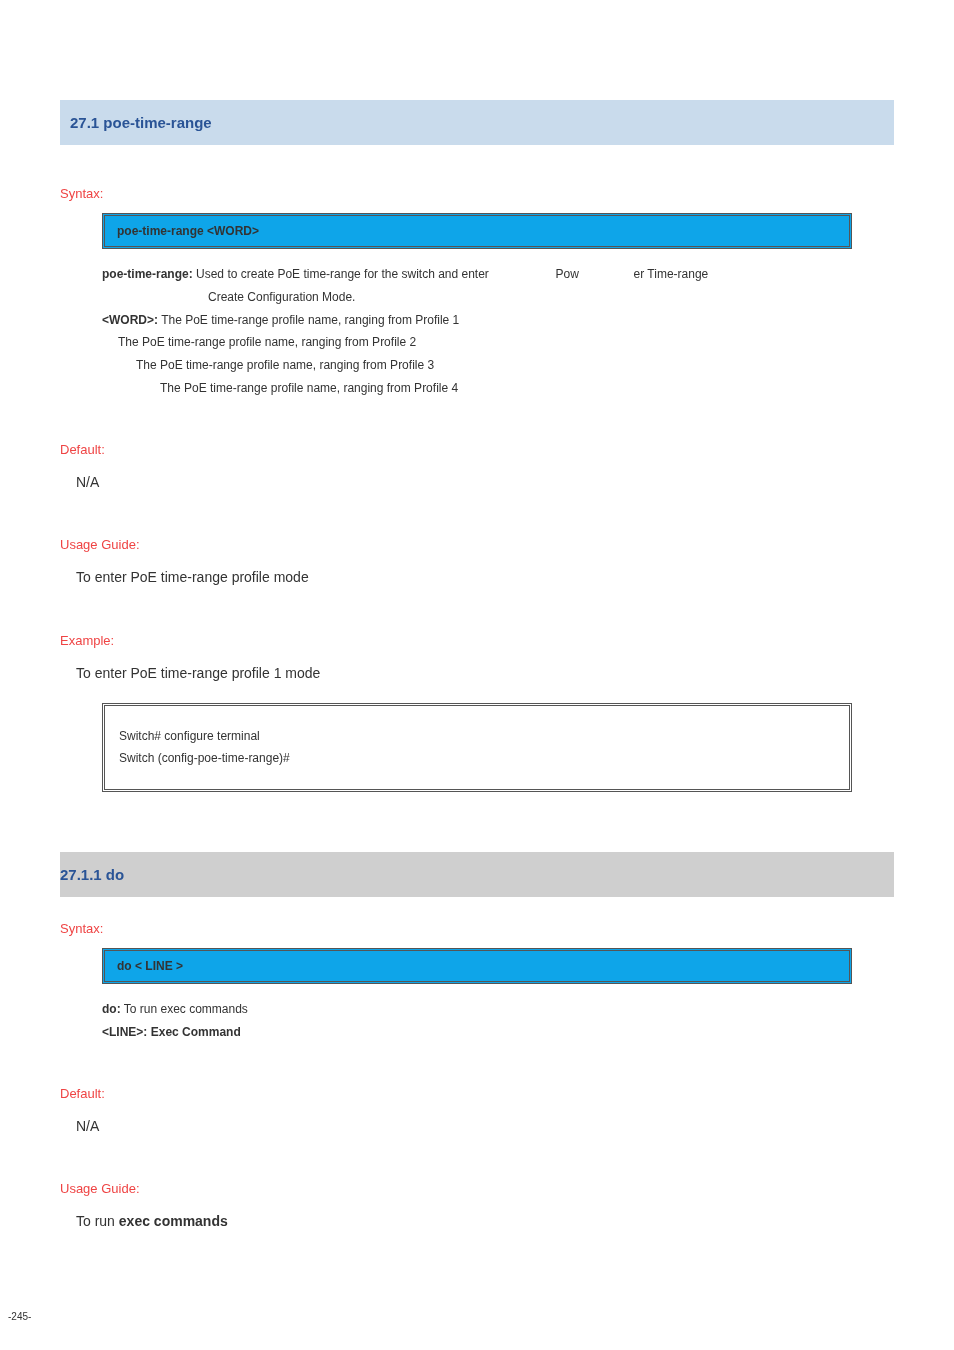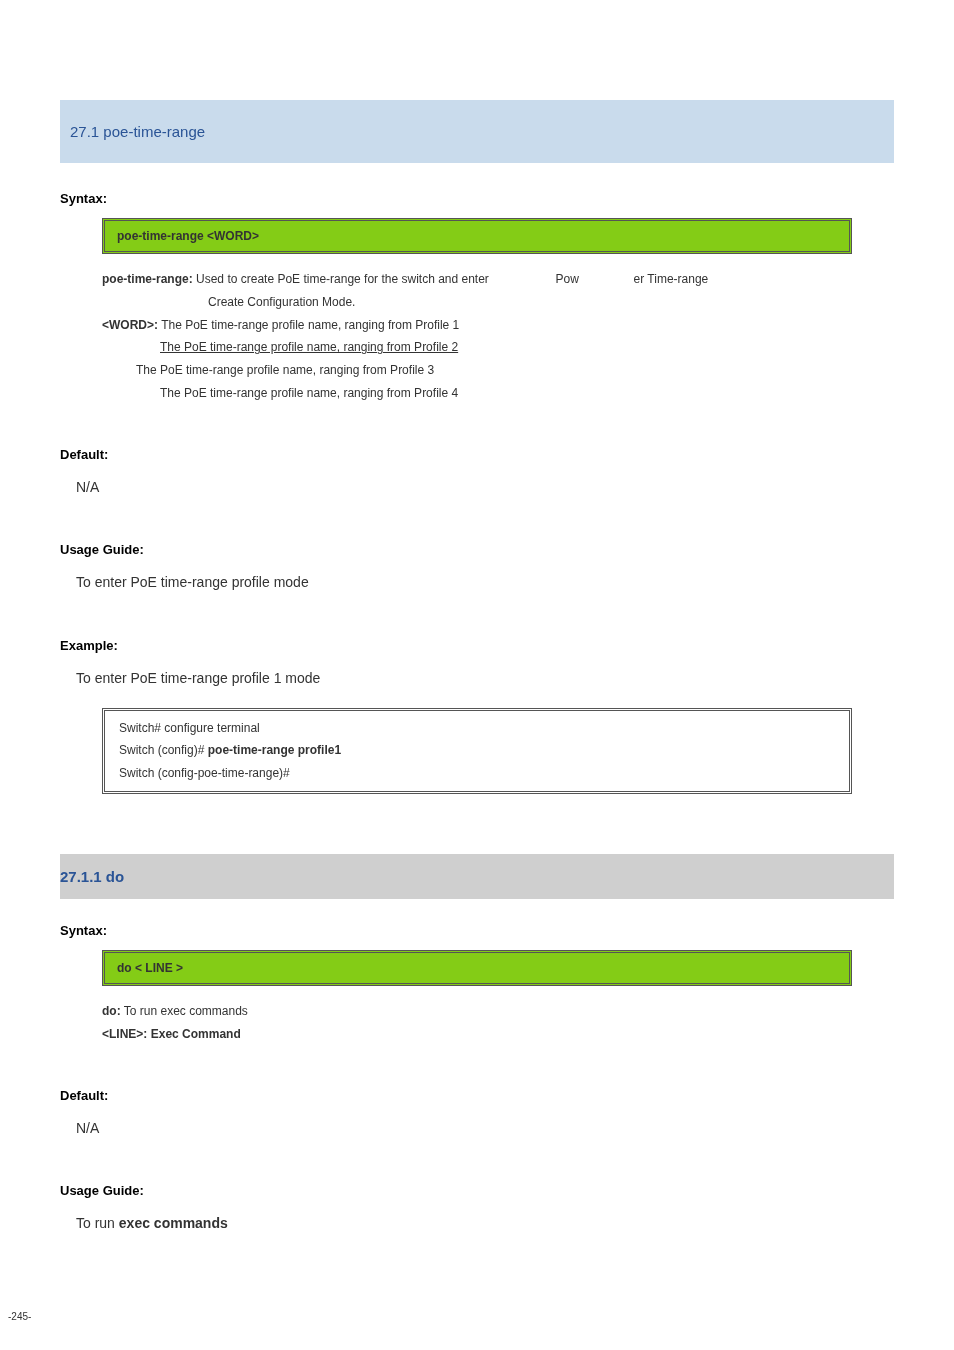--- a/index.html
+++ b/index.html
@@ -7,57 +7,57 @@
     width: 954px;
     height: 1350px;
     background: #ffffff;
     font-family: Arial, Helvetica, sans-serif;
     color: #333333;
     position: relative;
     padding: 100px 60px 40px 60px;
   }
   .section-header {
     background: #c9dbec;
-    padding: 23px 10px;
-    margin-bottom: 28px;
+    padding: 14px 10px;
+    margin-bottom: 41px;
     color: #2a5496;
-    font-weight: normal;
+    font-weight: bold;
     font-size: 15px;
   }
   .sub-header {
-    font-weight: bold;
-    color: #000000;
+    font-weight: normal;
+    color: #ef4444;
     margin-top: 18px;
     margin-bottom: 12px;
     font-size: 13px;
   }
   .syntax-box {
     border: 3px double #555555;
-    background: #84cc16;
+    background: #0ea5e9;
     padding: 8px 12px;
     margin: 12px 42px 14px 42px;
     font-weight: bold;
     font-size: 12px;
   }
   .param-line, .body-text {
     font-size: 12px;
     line-height: 1.9;
     margin-left: 42px;
   }
   .param-line .bold { font-weight: bold; }
   .body-text-noindent {
     font-size: 14px;
     line-height: 1.9;
     margin-left: 16px;
   }
   .example-box {
     border: 3px double #555555;
     background: #ffffff;
     margin: 16px 42px 0 42px;
-    padding: 6px 14px;
+    padding: 19px 14px;
     font-size: 12px;
     line-height: 1.9;
   }
   .example-box .bold { font-weight: bold; }
   .section-header-gray {
     background: #cfcfcf;
     padding: 14px 0;
     margin-top: 60px;
     margin-bottom: 24px;
     color: #2a5496;
@@ -87,42 +87,38 @@
   <span style="display:inline-block; width:60px;"></span>
   <span>Pow</span>
   <span style="display:inline-block; width:48px;"></span>
   <span>er Time-range</span>
 </div>
 <div class="param-line" style="margin-left:148px;">Create Configuration Mode.</div>
 <div class="param-line">
   <span class="bold">&lt;WORD&gt;:</span>
   <span>The PoE time-range profile name, ranging from Profile 1</span>
 </div>
-<div class="param-line" style="margin-left:100px;text-decoration:underline;">The PoE time-range profile name, ranging from Profile 2</div>
+<div class="param-line" style="margin-left:58px;">The PoE time-range profile name, ranging from Profile 2</div>
 <div class="param-line" style="margin-left:76px;">The PoE time-range profile name, ranging from Profile 3</div>
 <div class="param-line" style="margin-left:100px;">The PoE time-range profile name, ranging from Profile 4</div>
 
 <div class="spacer-md"></div>
 <div class="sub-header">Default:</div>
 <div class="body-text-noindent">N/A</div>
 
 <div class="spacer-md"></div>
 <div class="sub-header">Usage Guide:</div>
 <div class="body-text-noindent">To enter PoE time-range profile mode</div>
 
 <div class="spacer-md"></div>
 <div class="sub-header">Example:</div>
 <div class="body-text-noindent">To enter PoE time-range profile 1 mode</div>
 
 <div class="example-box">
   <div>Switch# configure terminal</div>
-  <div>
-    <span>Switch (config)#</span>
-    <span class="bold">poe-time-range profile1</span>
-  </div>
   <div>Switch (config-poe-time-range)#</div>
 </div>
 
 <div class="section-header-gray">27.1.1 do</div>
 
 <div class="sub-header">Syntax:</div>
 <div class="syntax-box">do &lt; LINE &gt;</div>
 
 <div class="param-line">
   <span class="bold">do:</span>

